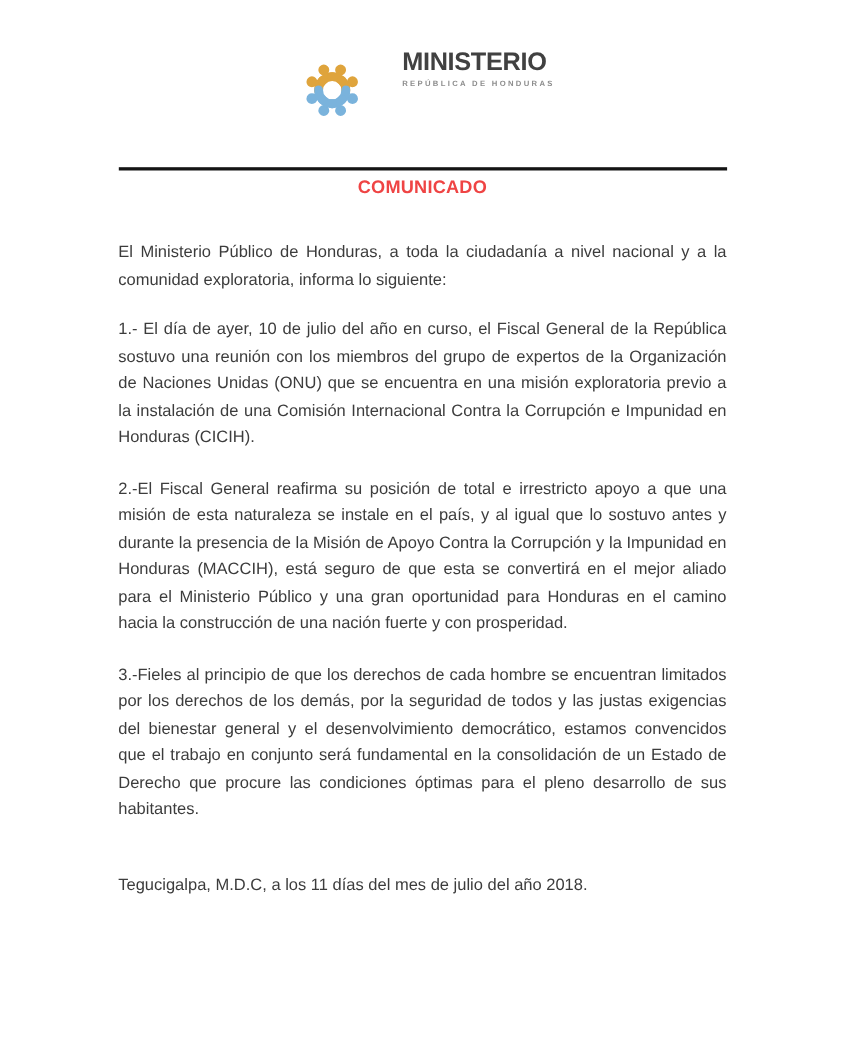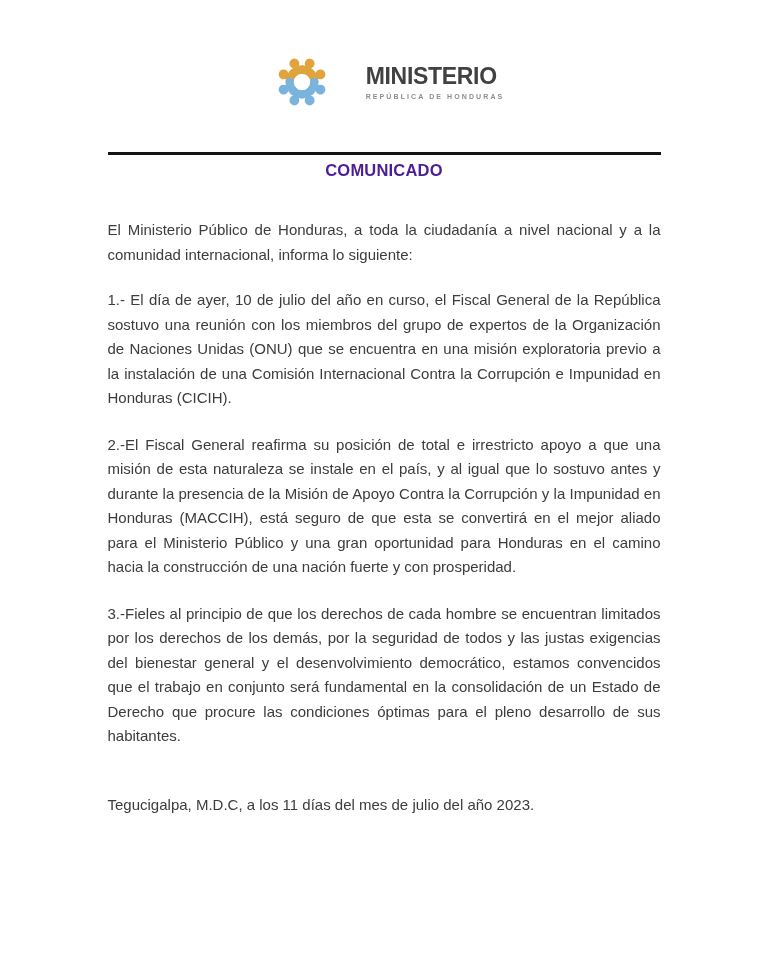--- a/index.html
+++ b/index.html
@@ -17,21 +17,20 @@
 
   .content {
     width: 553px;
     margin: 0 auto;
   }
 
   
   .logo-wrap {
     display: flex;
     justify-content: center;
-    align-items: center;
     gap: 26px;
     padding-top: 44px;
   }
   .emblem { width: 76px; height: 76px; display: block; }
   .logo-text { display: flex; flex-direction: column; line-height: 1; }
   .logo-title {
     font-size: 23px;
     font-weight: 700;
     letter-spacing: -0.3px;
     color: #414141;
@@ -49,21 +48,21 @@
   .rule {
     width: 553px;
     height: 3px;
     background: #141414;
     margin: 32px auto 6px auto;
   }
   .doc-title {
     text-align: center;
     font-size: 16.5px;
     font-weight: 700;
-    color: #4c1d95;
+    color: #ef4444;
     letter-spacing: 0.2px;
     margin-bottom: 38px;
   }
 
   
   .body-text p {
     font-size: 15px;
     line-height: 24.5px;
     color: #3c3c3c;
     text-align: justify;
@@ -110,24 +109,24 @@
       <span class="logo-title">MINISTERIO</span>
       <span class="logo-subtitle">REPÚBLICA DE HONDURAS</span>
     </div>
   </header>
 
   <div class="rule"></div>
 
   <h1 class="doc-title">COMUNICADO</h1>
 
   <main class="content body-text">
-    <p class="intro">El Ministerio Público de Honduras, a toda la ciudadanía a nivel nacional y a la comunidad internacional, informa lo siguiente:</p>
+    <p class="intro">El Ministerio Público de Honduras, a toda la ciudadanía a nivel nacional y a la comunidad exploratoria, informa lo siguiente:</p>
 
     <p>1.- El día de ayer, 10 de julio del año en curso, el Fiscal General de la República sostuvo una reunión con los miembros del grupo de expertos de la Organización de Naciones Unidas (ONU) que se encuentra en una misión exploratoria previo a la instalación de una Comisión Internacional Contra la Corrupción e Impunidad en Honduras (CICIH).</p>
 
     <p><span>2.-El Fiscal General reafirma su posición de </span><span class="bold-run">total e irrestricto apoyo</span><span> a que una misión de esta naturaleza se instale en el país, y al igual que lo sostuvo antes y durante la presencia de la Misión de Apoyo Contra la Corrupción y la Impunidad en Honduras (MACCIH), está seguro de que esta se convertirá en el mejor aliado para el Ministerio Público y una gran oportunidad para Honduras en el camino hacia la construcción de una nación fuerte y con prosperidad.</span></p>
 
     <p>3.-Fieles al principio de que los derechos de cada hombre se encuentran limitados por los derechos de los demás, por la seguridad de todos y las justas exigencias del bienestar general y el desenvolvimiento democrático, estamos convencidos que el trabajo en conjunto será fundamental en la consolidación de un Estado de Derecho que procure las condiciones óptimas para el pleno desarrollo de sus habitantes.</p>
 
-    <p class="dateline">Tegucigalpa, M.D.C, a los 11 días del mes de julio del año 2023.</p>
+    <p class="dateline">Tegucigalpa, M.D.C, a los 11 días del mes de julio del año 2018.</p>
   </main>
 
 </div>
 
 </body></html>

